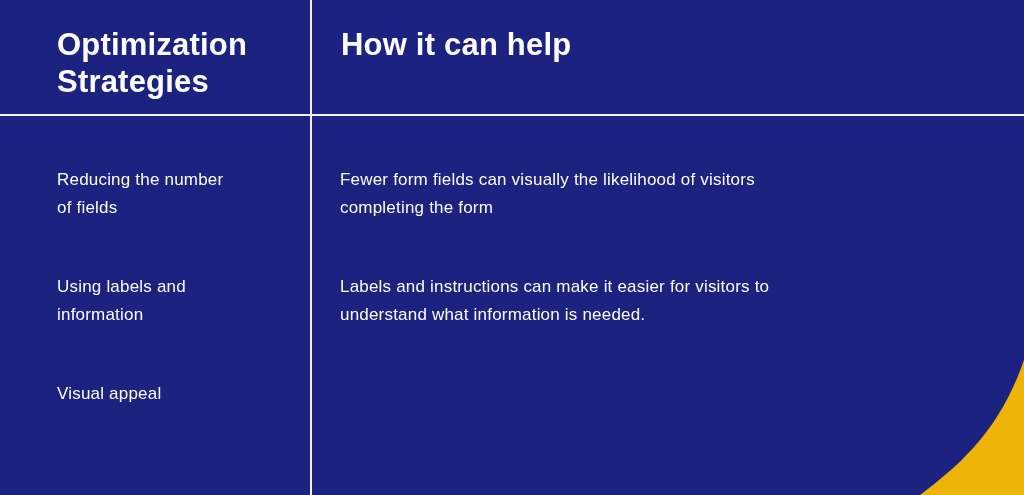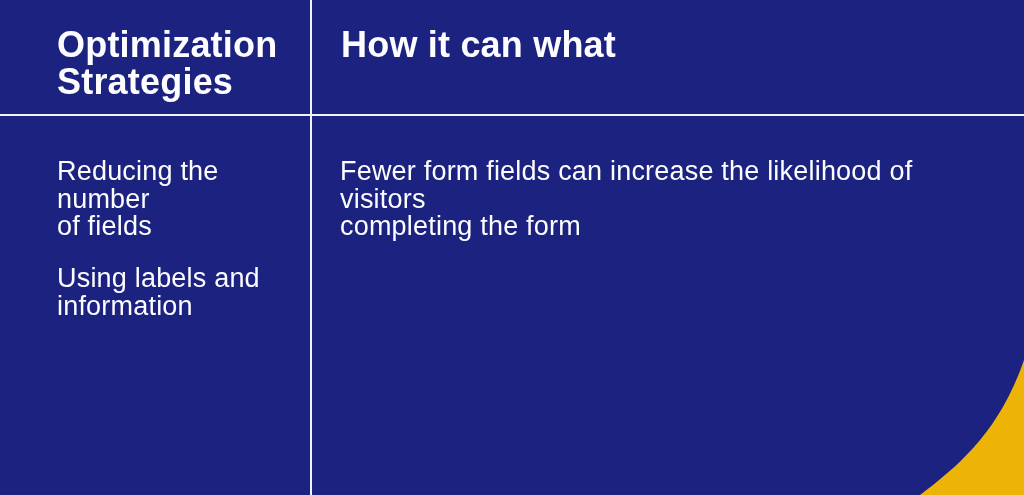--- a/index.html
+++ b/index.html
@@ -28,32 +28,33 @@
     width: 1024px;
     height: 2px;
     background: #f2f2f5;
   }
   .cell {
     position: absolute;
     white-space: pre-line;
     color: #fdfdff;
   }
   .header-cell {
-    font-size: 36px;
+    font-size: 31px;
     font-weight: bold;
     line-height: 37px;
     letter-spacing: 0.2px;
   }
   .h-col1 { left: 57px; top: 26px; width: 250px; }
   .h-col2 { left: 341px; top: 26px; width: 620px; }
   .body-cell {
-    font-size: 27px;
+    font-size: 17px;
     font-weight: normal;
     line-height: 27.5px;
     letter-spacing: 0.2px;
+    margin-top: 8px;
   }
   .strategy-cell { left: 57px; width: 245px; }
   .help-cell { left: 340px; width: 660px; }
   .row-0 { top: 158px; }
   .row-1 { top: 265px; }
   .row-2 { top: 372px; }
   .corner-swoosh {
     position: absolute;
     left: 0;
     top: 0;
@@ -65,28 +66,31 @@
 </head>
 <body>
 
 <div class="canvas">
 
   <div class="col-divider"></div>
   <div class="header-divider"></div>
 
   <div class="cell header-cell h-col1">Optimization
 Strategies</div>
-  <div class="cell header-cell h-col2">How it can what</div>
+  <div class="cell header-cell h-col2">How it can help</div>
 
   <div class="cell body-cell strategy-cell row-0">Reducing the number
 of fields</div>
-  <div class="cell body-cell help-cell row-0">Fewer form fields can increase the likelihood of visitors
+  <div class="cell body-cell help-cell row-0">Fewer form fields can visually the likelihood of visitors
 completing the form</div>
 
   <div class="cell body-cell strategy-cell row-1">Using labels and
 information</div>
+  <div class="cell body-cell help-cell row-1">Labels and instructions can make it easier for visitors to
+understand what information is needed.</div>
 
+  <div class="cell body-cell strategy-cell row-2">Visual appeal</div>
 
   <svg class="corner-swoosh" viewBox="0 0 1024 495">
     <path d="M1024,360 C1000,430 960,465 920,495 L1024,495 Z" fill="#edb407"></path>
   </svg>
 
 </div>
 
 </body></html>

